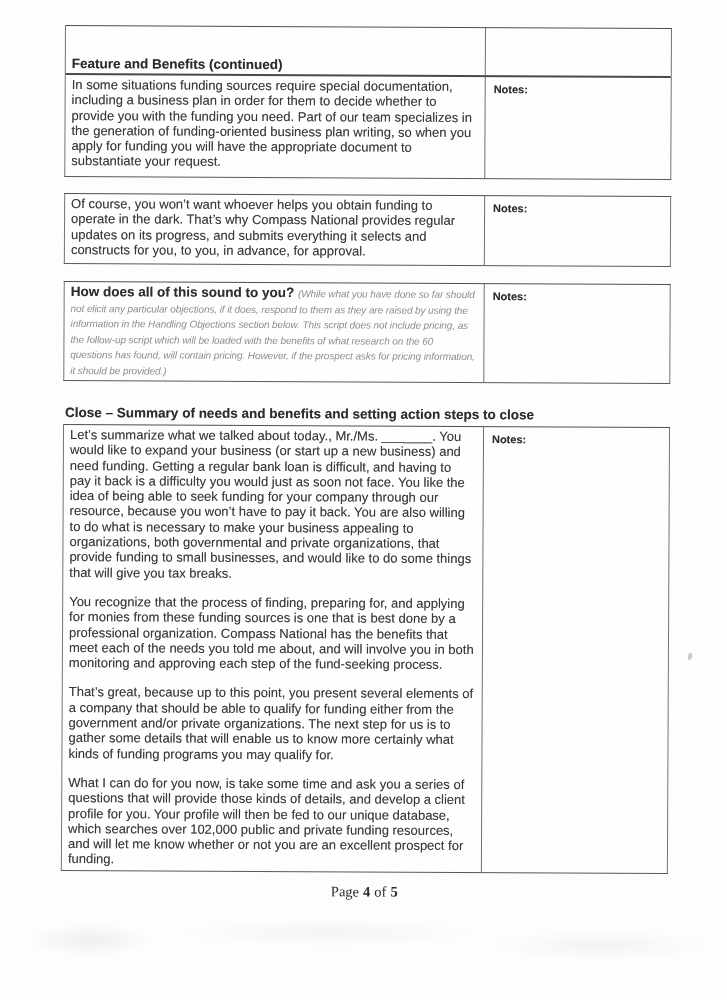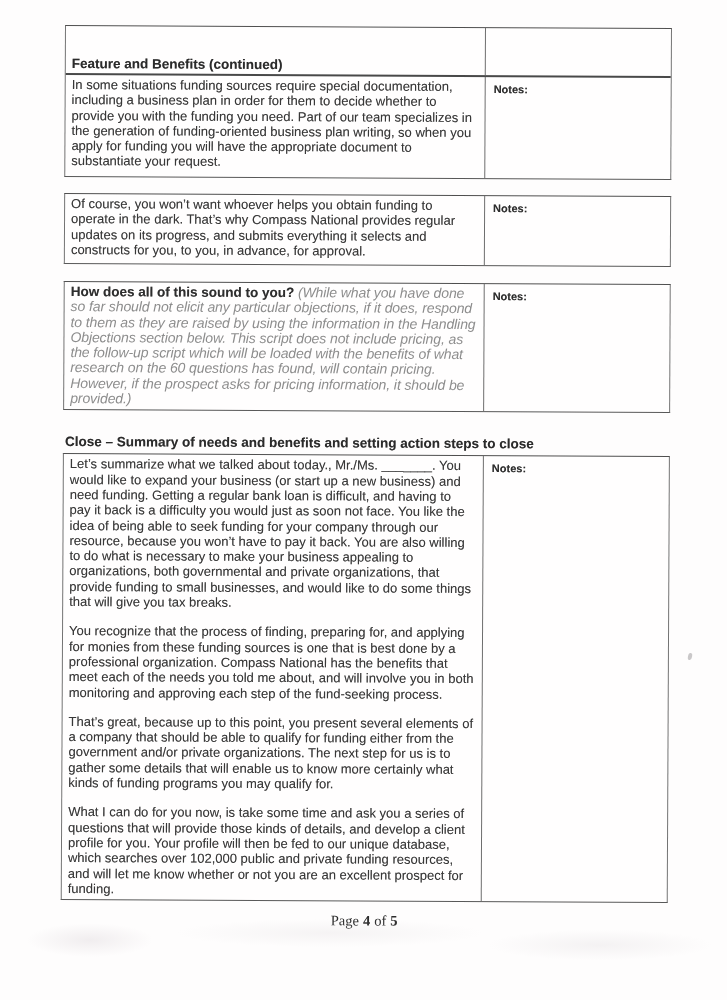--- a/index.html
+++ b/index.html
@@ -95,21 +95,21 @@
   }
   .main-cell p:last-child { margin-bottom: 0; }
 
   .lead-q {
     font-weight: bold;
     font-size: 13.5px;
     color: #2e2e2e;
   }
   .aside-note {
     font-style: italic;
-    font-size: 14px;
+    font-size: 10px;
     line-height: 13.5px;
     color: #8d8d8d;
     letter-spacing: -0.1px;
     text-shadow: none;
   }
 
   .close-heading {
     margin: 24px 0 4px 2px;
     font-weight: bold;
     font-size: 13.5px;

